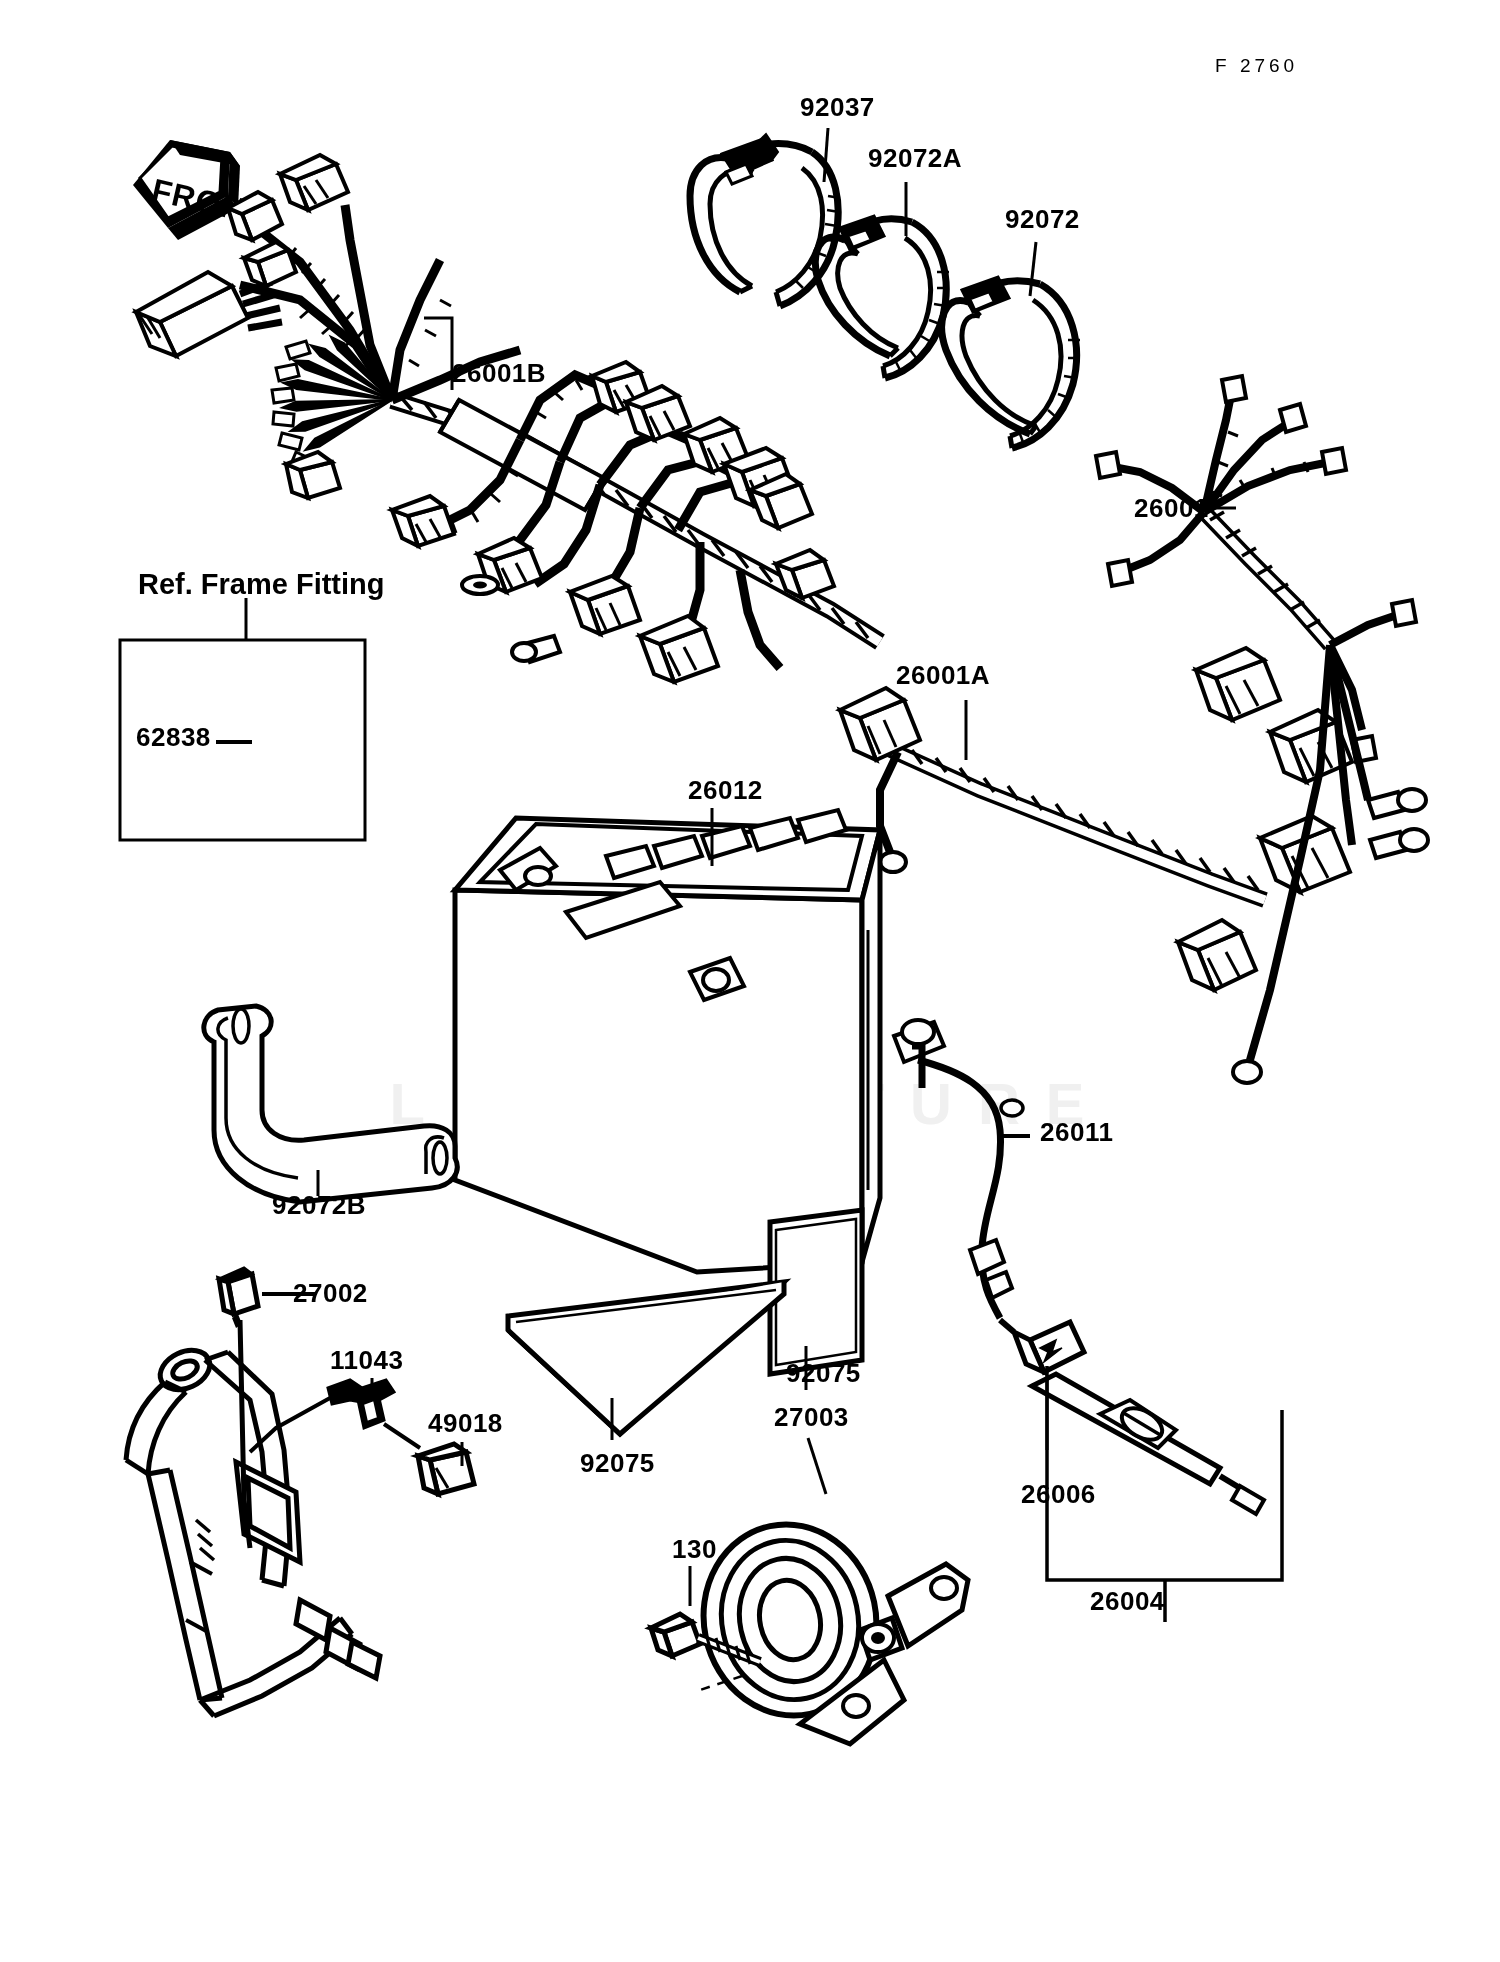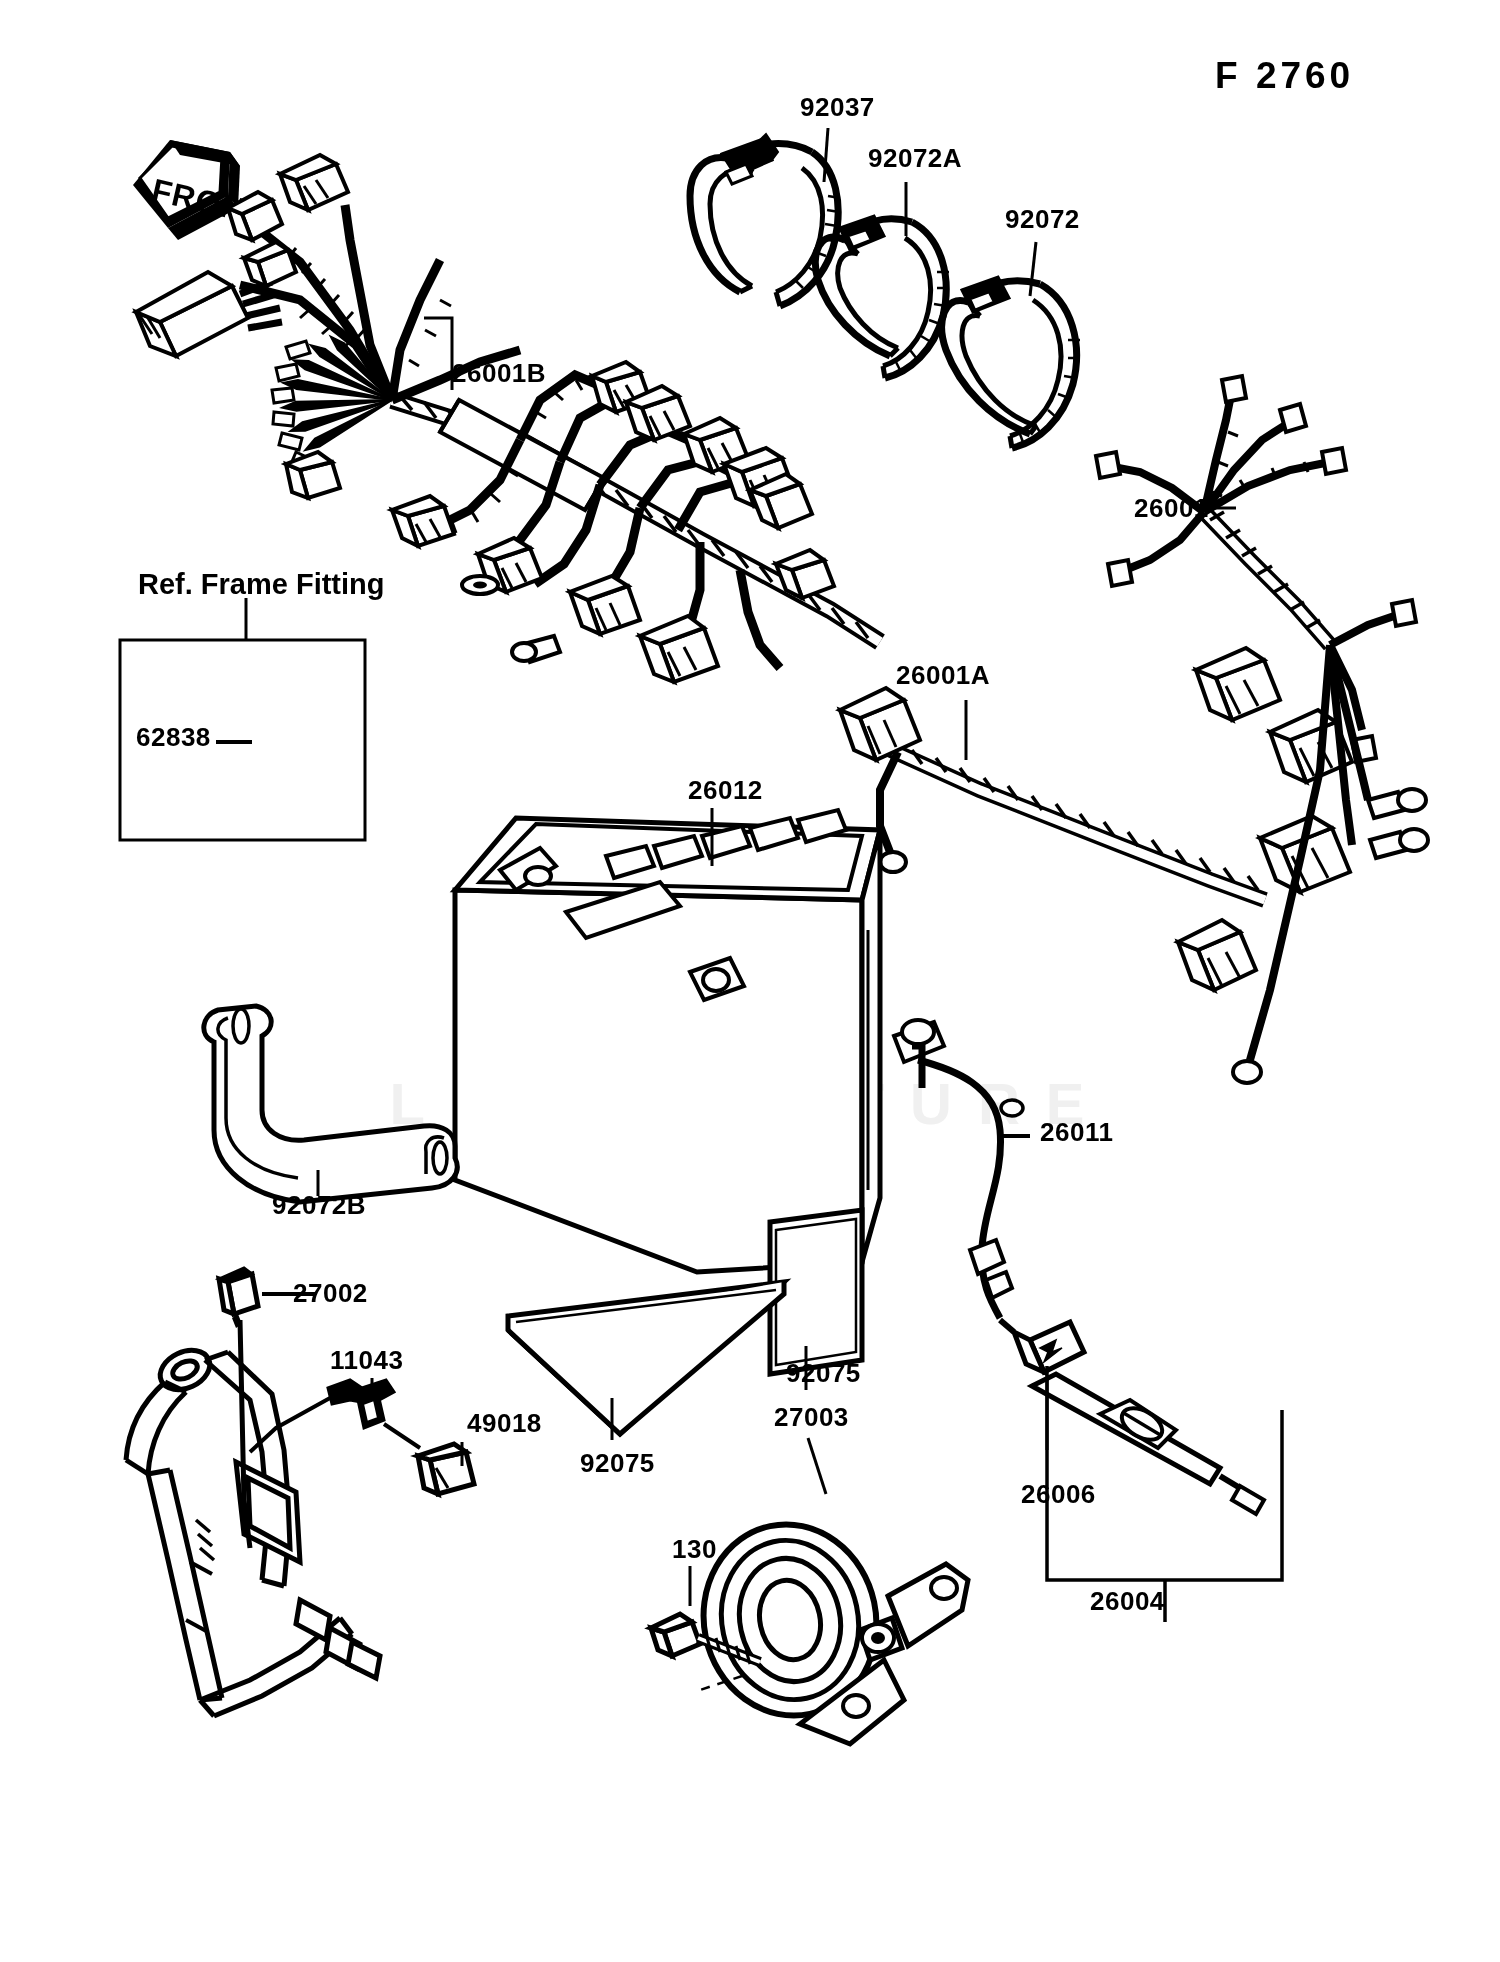--- a/index.html
+++ b/index.html
@@ -8,21 +8,21 @@
     font-family:"Liberation Sans", sans-serif;color:#000;
   }
   #sheet{position:absolute;inset:0;}
   .lbl{
     position:absolute;font-family:"Liberation Sans", sans-serif;
     font-weight:bold;font-size:26px;letter-spacing:0.5px;
     white-space:nowrap;color:#000;
   }
   .lbl.reff{font-weight:bold;font-size:29px;letter-spacing:0px;}
   .hdr{
-    position:absolute;font-size:37px;font-weight:bold;letter-spacing:4px;
+    position:absolute;font-size:19px;font-weight:normal;letter-spacing:4px;
     color:#000;white-space:nowrap;
   }
   .footer{
     position:absolute;left:0;right:0;bottom:26px;text-align:center;
     font-family:"Liberation Sans Narrow","Liberation Sans",sans-serif;
     font-size:25px;color:#111;letter-spacing:0.3px;
   }
   .watermark{
     position:absolute;left:0;right:0;top:1070px;text-align:center;
     font-size:58px;letter-spacing:26px;font-weight:bold;
@@ -757,21 +757,21 @@
   <div class="lbl" style="left:452px;top:358px;">26001B</div>
   <div class="lbl" style="left:1134px;top:493px;">26001</div>
   <div class="lbl" style="left:896px;top:660px;text-align:center;">26001A</div>
   <div class="lbl" style="left:136px;top:722px;">62838</div>
   <div class="lbl" style="left:688px;top:775px;">26012</div>
   <div class="lbl" style="left:1040px;top:1117px;">26011</div>
   <div class="lbl" style="left:272px;top:1190px;">92072B</div>
   <div class="lbl" style="left:786px;top:1358px;">92075</div>
   <div class="lbl" style="left:293px;top:1278px;">27002</div>
   <div class="lbl" style="left:330px;top:1345px;">11043</div>
-  <div class="lbl" style="left:428px;top:1408px;margin-left:39px;">49018</div>
+  <div class="lbl" style="left:428px;top:1408px;">49018</div>
   <div class="lbl" style="left:580px;top:1448px;">92075</div>
   <div class="lbl" style="left:774px;top:1402px;">27003</div>
   <div class="lbl" style="left:672px;top:1534px;">130</div>
   <div class="lbl" style="left:1021px;top:1479px;">26006</div>
   <div class="lbl" style="left:1090px;top:1586px;">26004</div>
 
   <div class="lbl reff" style="left:138px;top:568px;">Ref. Frame Fitting</div>
 
 </div>
 

